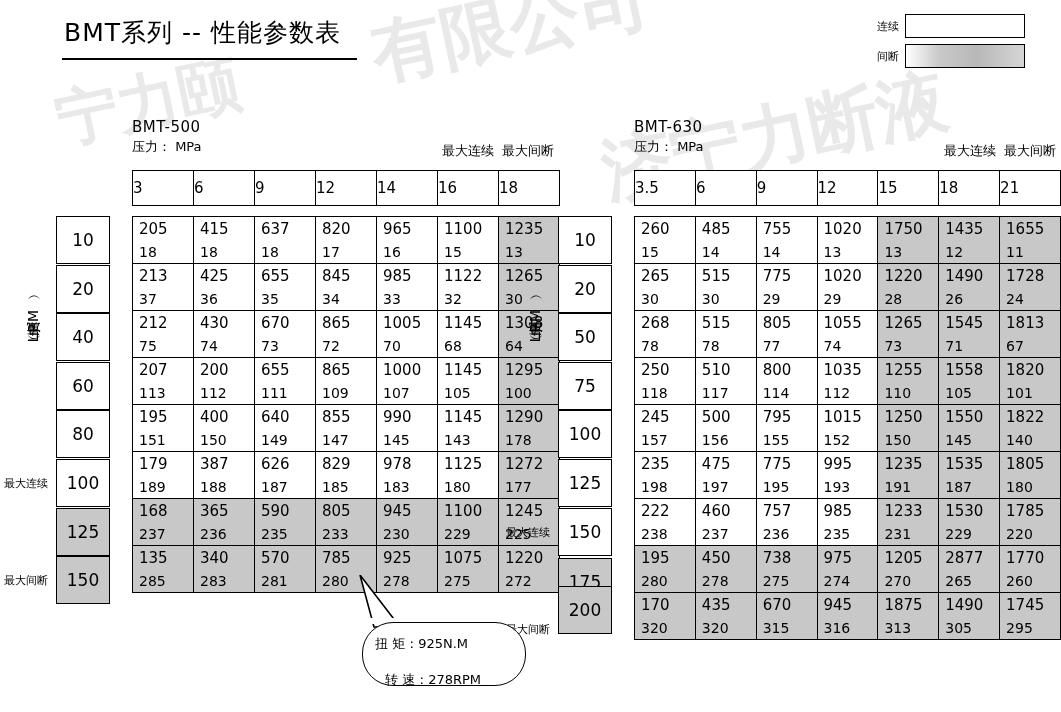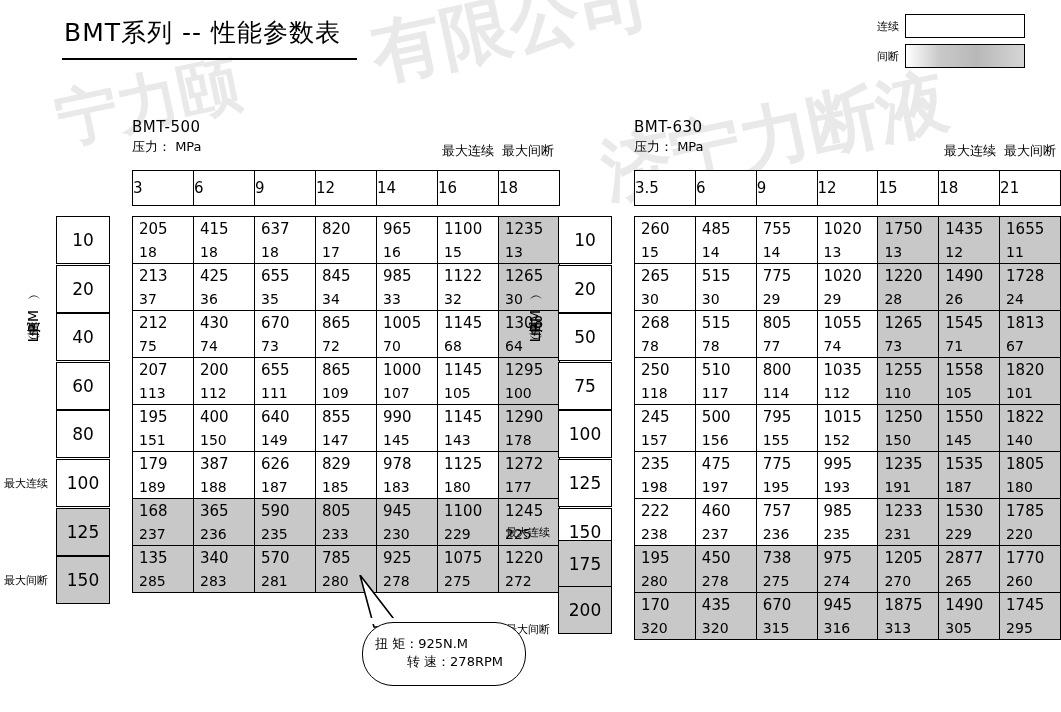--- a/index.html
+++ b/index.html
@@ -102,21 +102,21 @@
   
   .callout{
     position:absolute;left:362px;top:622px;width:162px;height:62px;
     border:1.6px solid #000;border-radius:31px;background:#fff;
     z-index:4;
   }
   .callout div{
     font-size:13px;margin-left:22px;white-space:nowrap;
   }
   .callout div:first-child{margin-top:12px;margin-left:12px;}
-  .callout div+div{margin-top:0;text-align:center;}
+  .callout div+div{margin-top:18px;}
   .callout-tail{position:absolute;left:340px;top:575px;z-index:3;}
 </style>
 </head>
 <body>
 
 <div class="watermark wm1">宁力颐</div>
 <div class="watermark wm2">有限公司</div>
 <div class="watermark wm3">液压</div>
 <div class="watermark wm4">济宁力断液</div>
 <div class="watermark wm5">压</div>
@@ -708,21 +708,21 @@
           </tbody>
         </table>
         <div class="flow" style="position: absolute; left: -76px; top: 0px; line-height: 46px;">10</div>
         <div class="flow" style="position: absolute; left: -76px; top: 48.6px; line-height: 46px;">20</div>
         <div class="flow" style="position: absolute; left: -76px; top: 97.2px; line-height: 46px;">50</div>
         <div class="flow" style="position: absolute; left: -76px; top: 145.8px; line-height: 46px;">75</div>
         <div class="flow" style="position: absolute; left: -76px; top: 194.4px; line-height: 46px;">100</div>
         <div class="flow" style="position: absolute; left: -76px; top: 243px; line-height: 46px;">125</div>
         <div class="flow" style="position: absolute; left: -76px; top: 291.6px; line-height: 46px;">150</div>
         <div class="rowtag" style="left: -166px; width: 82px; top: 308.6px;">最大连续</div>
-        <div class="flow gray" style="position: absolute; left: -76px; top: 324px; line-height: 46px;">175</div>
+        <div class="flow gray" style="position: absolute; left: -76px; top: 342px; line-height: 46px;">175</div>
         <div class="flow gray" style="position: absolute; left: -76px; top: 370px; line-height: 46px;">200</div>
         <div class="rowtag" style="left: -166px; width: 82px; top: 405.8px;">最大间断</div>
         <div class="vlabel" style="left: -108px; top: 90px;">流量（LPM）</div>
       </div>
     </div>
 
   <svg class="callout-tail" width="70" height="80">
     <polygon points="20,0 60,52 34,52" fill="#ffffff" stroke="#000000" stroke-width="1.6"></polygon>
     <line x1="24" y1="46" x2="58" y2="46" stroke="#ffffff" stroke-width="6"></line>
   </svg>

